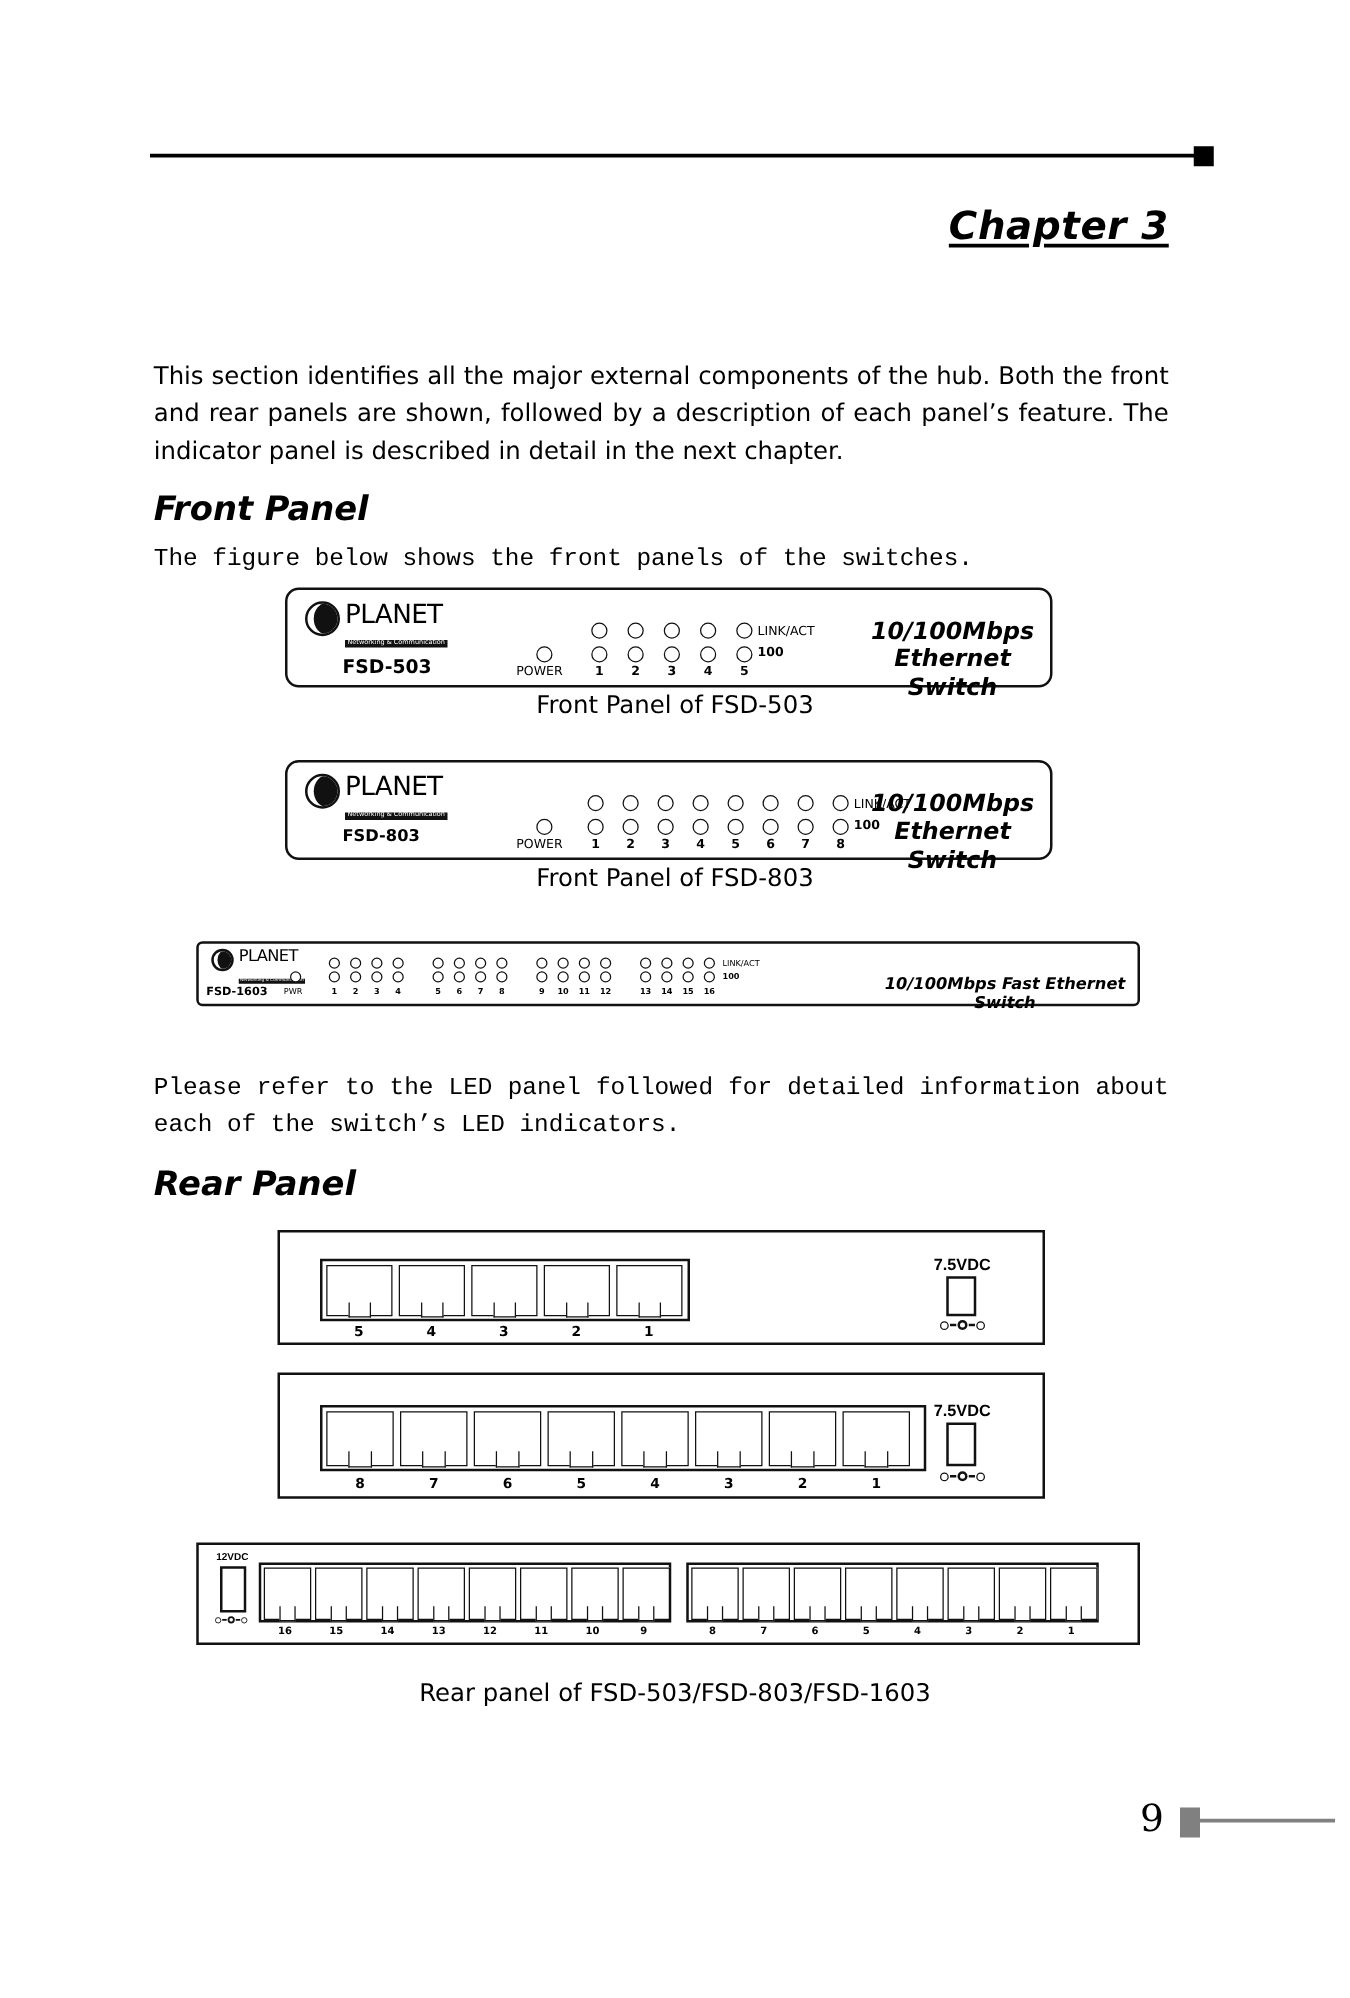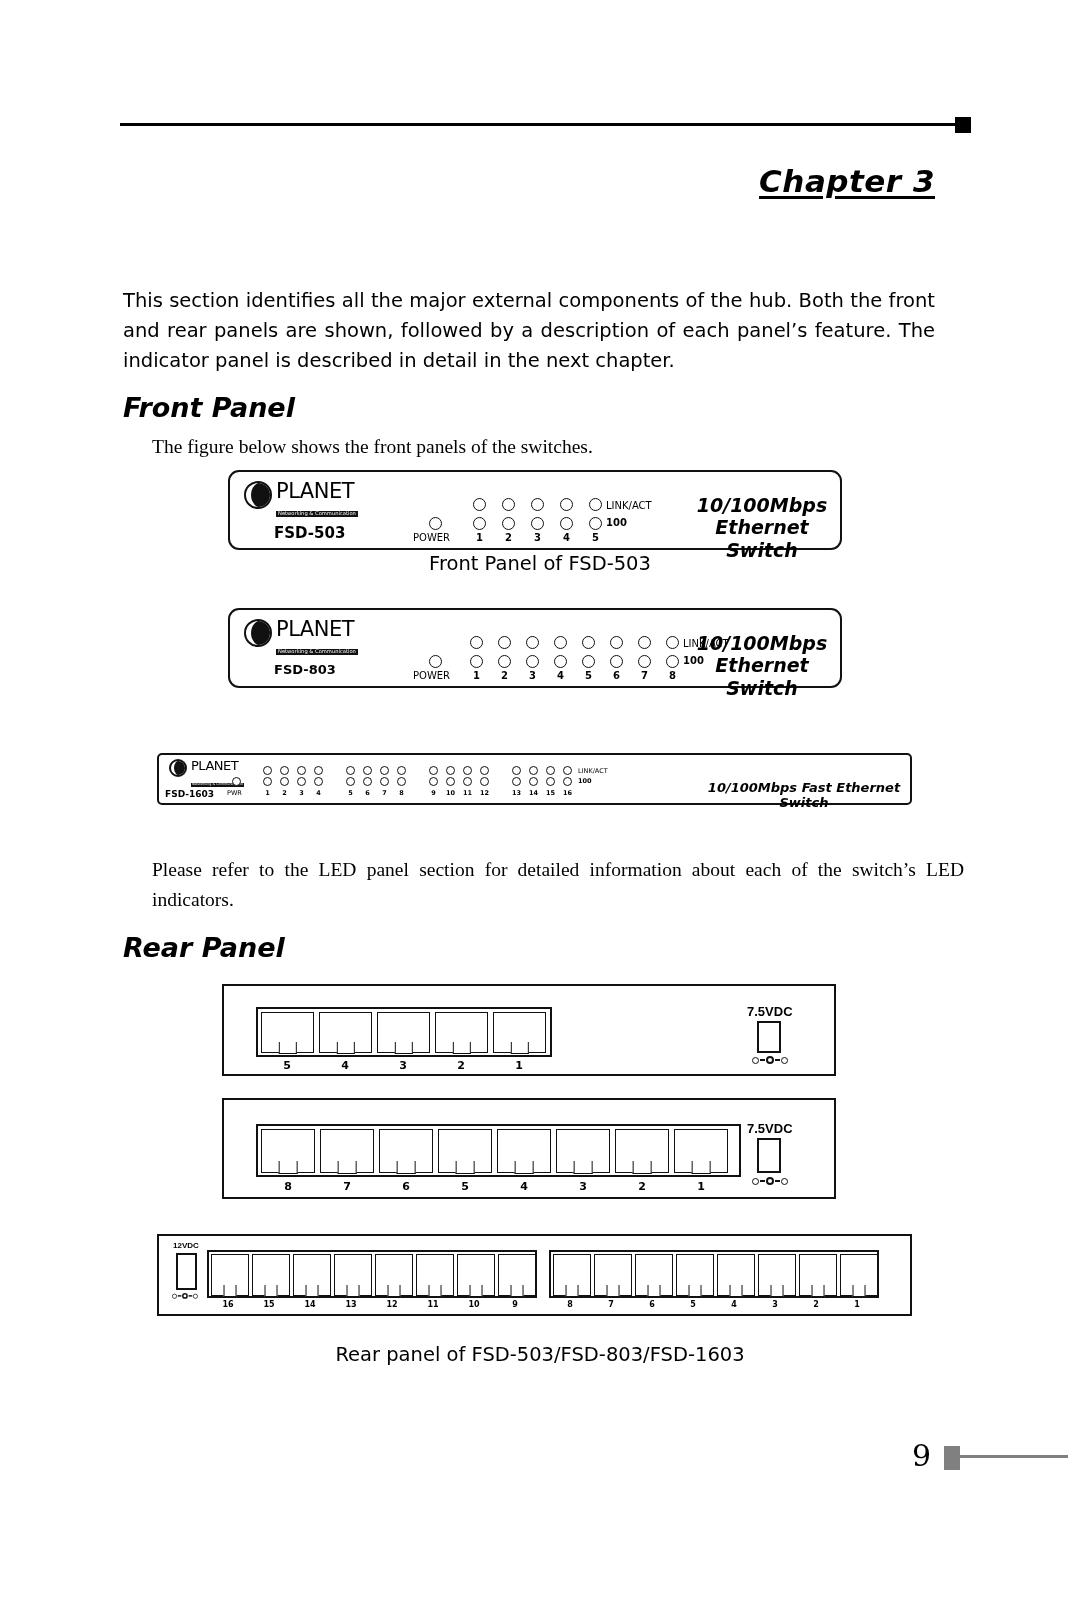--- a/index.html
+++ b/index.html
@@ -87,22 +87,21 @@
   .sh-front { top: 392px; }
   .sh-rear  { top: 932px; }
 
   .para {
     position: absolute;
     left: 123px;
     width: 812px;
     font-size: 19.5px;
     line-height: 30px;
     text-align: justify;
-    font-family: Liberation Serif, serif;
-    margin-left: 29px;
+    font-family: Liberation Mono, monospace;
   }
   .p-figure { top: 432px; }
   .p-led    { top: 855px; }
 
   .caption {
     position: absolute;
     width: 100%;
     text-align: center;
     font-size: 19.5px;
     font-family: "DejaVu Sans", sans-serif;
@@ -401,20 +400,21 @@
     <div class="port-num" style="left:348px; top:60px; width:21px; font-size:10px;">5</div>
     <div class="port-num" style="left:376px; top:60px; width:21px; font-size:10px;">6</div>
     <div class="port-num" style="left:404px; top:60px; width:21px; font-size:10px;">7</div>
     <div class="port-num" style="left:432px; top:60px; width:21px; font-size:10px;">8</div>
 
     <div class="brand-right" style="left:452px; top:22px; width:160px; font-size:19px;">
       <div>10/100Mbps</div>
       <div>Ethernet Switch</div>
     </div>
   </div>
+  <div class="caption cap-803">Front Panel of FSD-803</div>
 
   <div class="device dev-1603">
     <div class="logo" style="left:10px; top:4px;">
       <div class="logo-mark" style="width:14px;height:14px;"></div>
       <div class="logo-txt">
         <div class="logo-word" style="font-size:13px;">PLANET</div>
         <div class="logo-tag" style="font-size:3.4px; padding:0.3px 1px; margin-top:0.5px;">Networking &amp; Communication</div>
       </div>
     </div>
     <div class="model-name" style="left:6px; top:34px; font-size:9px;">FSD-1603</div>
@@ -475,21 +475,21 @@
     <div class="port-num" style="left:401px; top:34px; width:15px; font-size:6.5px;">16</div>
 
     <div class="micro-label" style="left:419px; top:12px; font-size:6.5px;">LINK/ACT</div>
     <div class="micro-label" style="left:419px; top:22px; font-size:6.5px; font-weight:bold;">100</div>
 
     <div class="brand-right" style="left:540px; top:25px; width:210px; font-size:13px;">
       <div>10/100Mbps Fast Ethernet Switch</div>
     </div>
   </div>
 
-  <div class="para p-led">Please refer to the LED panel section for detailed information about each of the switch’s LED indicators.</div>
+  <div class="para p-led">Please refer to the LED panel followed for detailed information about each of the switch’s LED indicators.</div>
 
   <div class="section-head sh-rear">Rear Panel</div>
 
   <div class="rear rear-503">
     <div class="jack-bank" style="left:32px; top:21px; width:296px; height:50px; padding:3px;">
       <div class="rj45" style="width:53px; height:41px; margin-right:5px;"></div>
       <div class="rj45" style="width:53px; height:41px; margin-right:5px;"></div>
       <div class="rj45" style="width:53px; height:41px; margin-right:5px;"></div>
       <div class="rj45" style="width:53px; height:41px; margin-right:5px;"></div>
       <div class="rj45" style="width:53px; height:41px;"></div>

